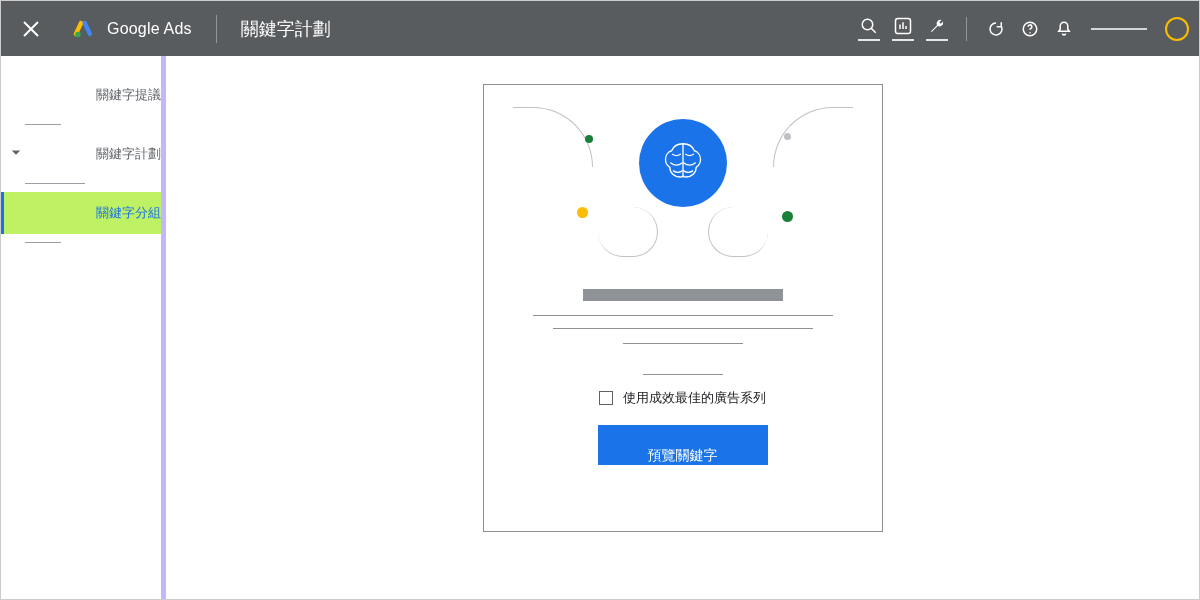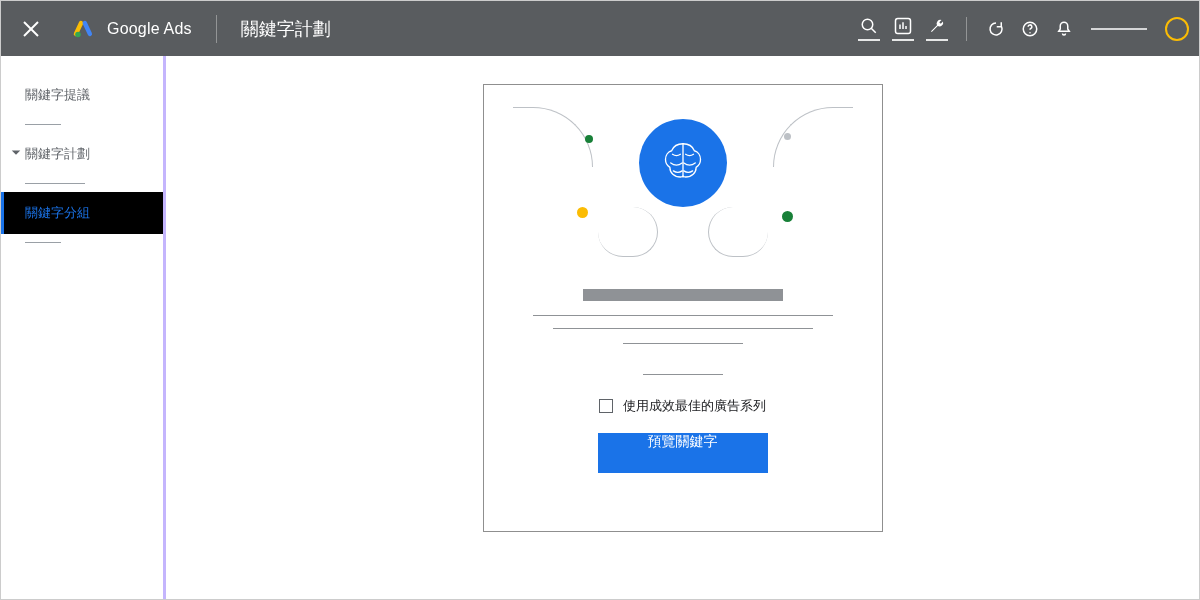--- a/index.html
+++ b/index.html
@@ -63,42 +63,43 @@
     border: 2px solid #fbbc04;
     margin-left: 8px;
   }
 
   
   .body { flex: 1; display: flex; min-height: 0; }
 
   
   .sidebar {
     width: 165px;
-    border-right: 3px solid #c4b5fd;
+    border-right: 5px solid #c4b5fd;
     padding-top: 18px;
     background: #fff;
+    text-align: right;
   }
   .sb-item {
     position: relative;
     padding: 12px 0 12px 24px;
     font-size: 13px;
     color: #5f6368;
     cursor: pointer;
   }
   .sb-item.caret::before {
     content: "";
     position: absolute;
     left: 10px; top: 17px;
     border-left: 5px solid transparent;
     border-right: 5px solid transparent;
     border-top: 5px solid #5f6368;
     transform: rotate(0deg) scale(.85);
   }
   .sb-item.active {
-    background: #000000;
+    background: #bef264;
     color: #1a73e8;
     font-weight: 500;
   }
   .sb-item.active::after {
     content: "";
     position: absolute;
     left: 0; top: 0; bottom: 0;
     width: 3px; background: #1a73e8;
   }
   .sb-rule {
@@ -145,32 +146,32 @@
     height: 12px; background:#8f9296; width: 200px; margin-bottom: 8px;
   }
   .underline {
     width: 300px; height:1px; background:#8f9296; margin: 6px 0;
   }
   .underline.mid  { width: 260px; }
   .underline.short{ width: 120px; margin-top: 8px; }
   .underline.tiny { width: 80px; margin: 24px 0 0; }
 
   .cb-row {
-    margin-top: 22px;
+    margin-top: 14px;
     display:flex; align-items:center; gap:10px;
     font-size: 13px; color:#202124;
   }
   .cb {
     width:14px; height:14px; border:1.5px solid #5f6368; background:#fff;
   }
   .cta {
     margin-top: 18px;
     width: 170px; height: 40px;
     background:#1a73e8; color:#fff;
-    display:flex; align-items:flex-start; justify-content:center;
+    display:flex; align-items:flex-end; justify-content:center;
     font-size:14px; cursor:pointer; border:none;
   }
 </style>
 </head>
 <body>
 
 <div class="header">
 
   <div class="close-x">
     <svg width="16" height="16" viewBox="0 0 16 16">

